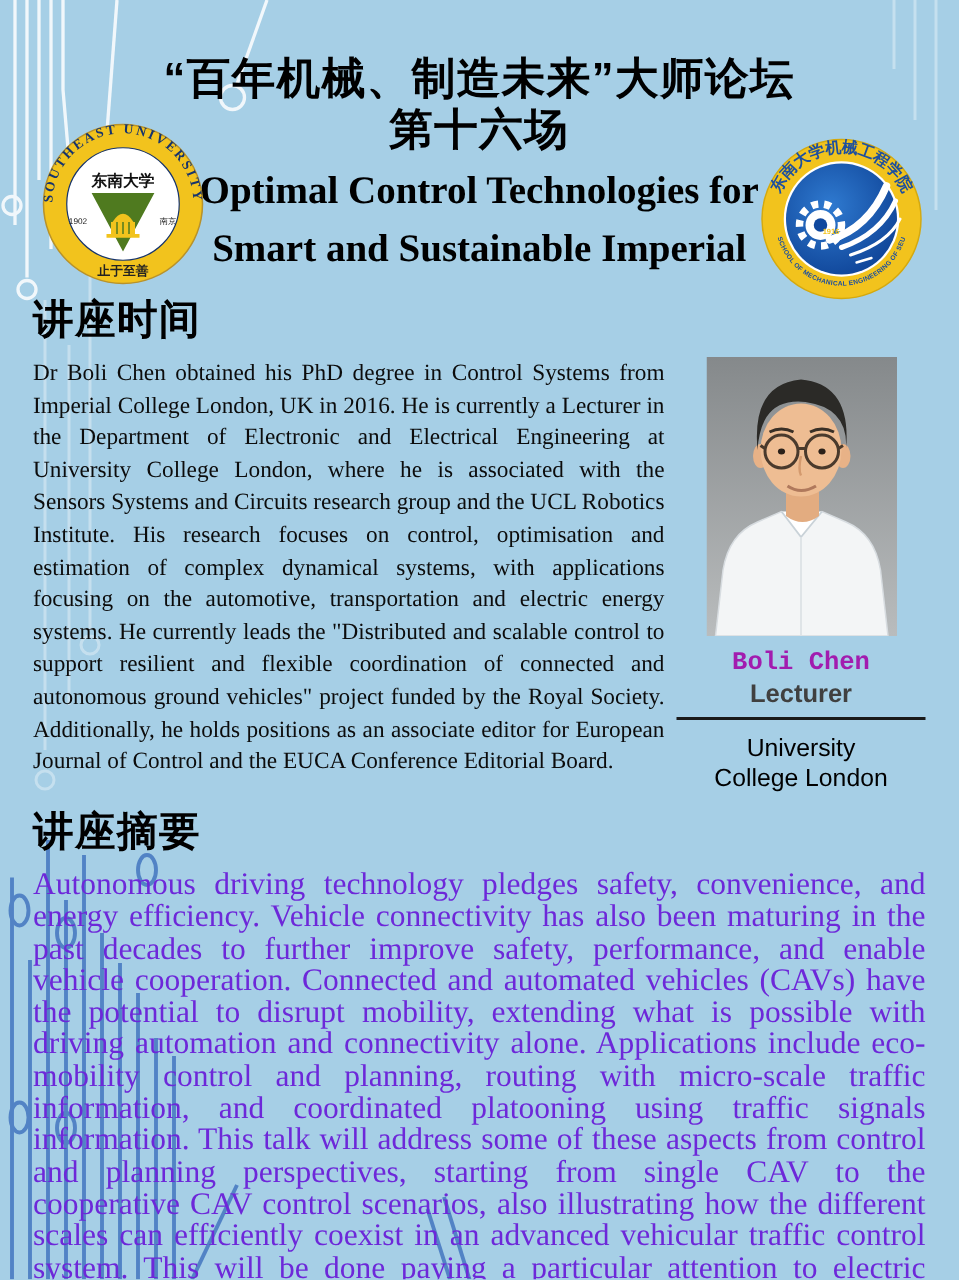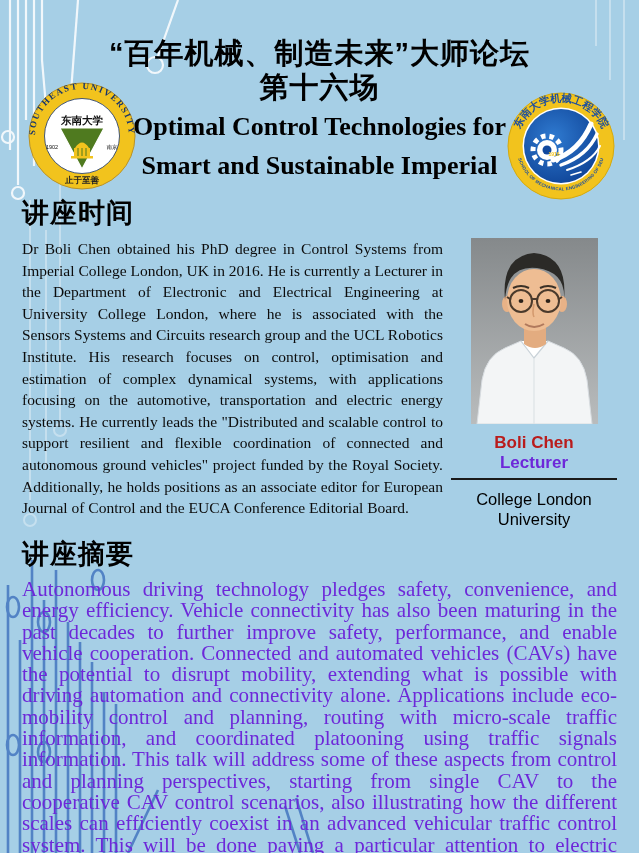--- a/index.html
+++ b/index.html
@@ -27,22 +27,22 @@
 
   
   .body-pad{padding:0 22px;}
   .section-heading{font-size:27px;font-weight:bold;color:#000;margin:13px 0 7px 0;letter-spacing:1px;}
   .section-heading.second{margin-top:7px;}
 
   .guest-row{display:flex;gap:8px;}
   .bio{flex:1;font-family:"Liberation Serif",serif;font-size:15.5px;line-height:21.6px;text-align:justify;color:#0c0c0c;}
   .speaker-col{width:166px;flex:none;text-align:center;}
   .photo-wrap{width:127px;height:186px;margin:0 auto;}
-  .speaker-name{font-weight:bold;font-size:17px;line-height:20px;margin-top:9px;color:#b91c1c;}
-  .speaker-title{font-weight:bold;font-size:17px;line-height:20px;color:#6d28d9;}
+  .speaker-name{font-weight:bold;font-size:17px;line-height:20px;margin-top:9px;color:#a21caf;font-family:Liberation Mono, monospace;}
+  .speaker-title{font-weight:bold;font-size:17px;line-height:20px;color:#404040;}
   .caption-divider{border-bottom:2px solid #1a1a1a;margin:5px 0 9px 0;height:0;}
   .speaker-affil{font-size:16.5px;line-height:20px;color:#000;}
 
   .abstract{font-family:Liberation Serif, serif;font-size:21px;line-height:21.3px;text-align:justify;color:#6d28d9;}
 
   
   .footer{margin-top:auto;padding-bottom:8px;text-align:center;
     font-family:"Liberation Serif",serif;font-style:italic;font-size:18.5px;line-height:24.5px;color:#000;}
   .footer .label{font-weight:normal;}
 </style>
@@ -206,22 +206,22 @@
               <ellipse cx="50" cy="63" rx="2.4" ry="2" fill="#2b2119"></ellipse>
               <ellipse cx="77" cy="63" rx="2.4" ry="2" fill="#2b2119"></ellipse>
 
               <path d="M63,66 Q61,75 63,79" stroke="#d49a6e" stroke-width="1.6" fill="none"></path>
               <path d="M54,86 Q63,92 73,86" stroke="#b0795c" stroke-width="2" fill="none"></path>
             </svg>
           </div>
           <div class="speaker-name">Boli Chen</div>
           <div class="speaker-title">Lecturer</div>
           <div class="caption-divider"></div>
+          <div class="speaker-affil">University</div>
           <div class="speaker-affil">College London</div>
-          <div class="speaker-affil">University</div>
         </div>
       </div>
     </div>
 
     <div class="body-pad">
       <div class="section-heading second">讲座摘要</div>
       <div class="abstract">Autonomous driving technology pledges safety, convenience, and energy efficiency. Vehicle connectivity has also been maturing in the past decades to further improve safety, performance, and enable vehicle cooperation. Connected and automated vehicles (CAVs) have the potential to disrupt mobility, extending what is possible with driving automation and connectivity alone. Applications include eco-mobility control and planning, routing with micro-scale traffic information, and coordinated platooning using traffic signals information. This talk will address some of these aspects from control and planning perspectives, starting from single CAV to the cooperative CAV control scenarios, also illustrating how the different scales can efficiently coexist in an advanced vehicular traffic control system. This will be done paying a particular attention to electric mobility, which is destined to become the dominant mobility paradigm in the next decades.</div>
     </div>
 
     <div class="footer">

